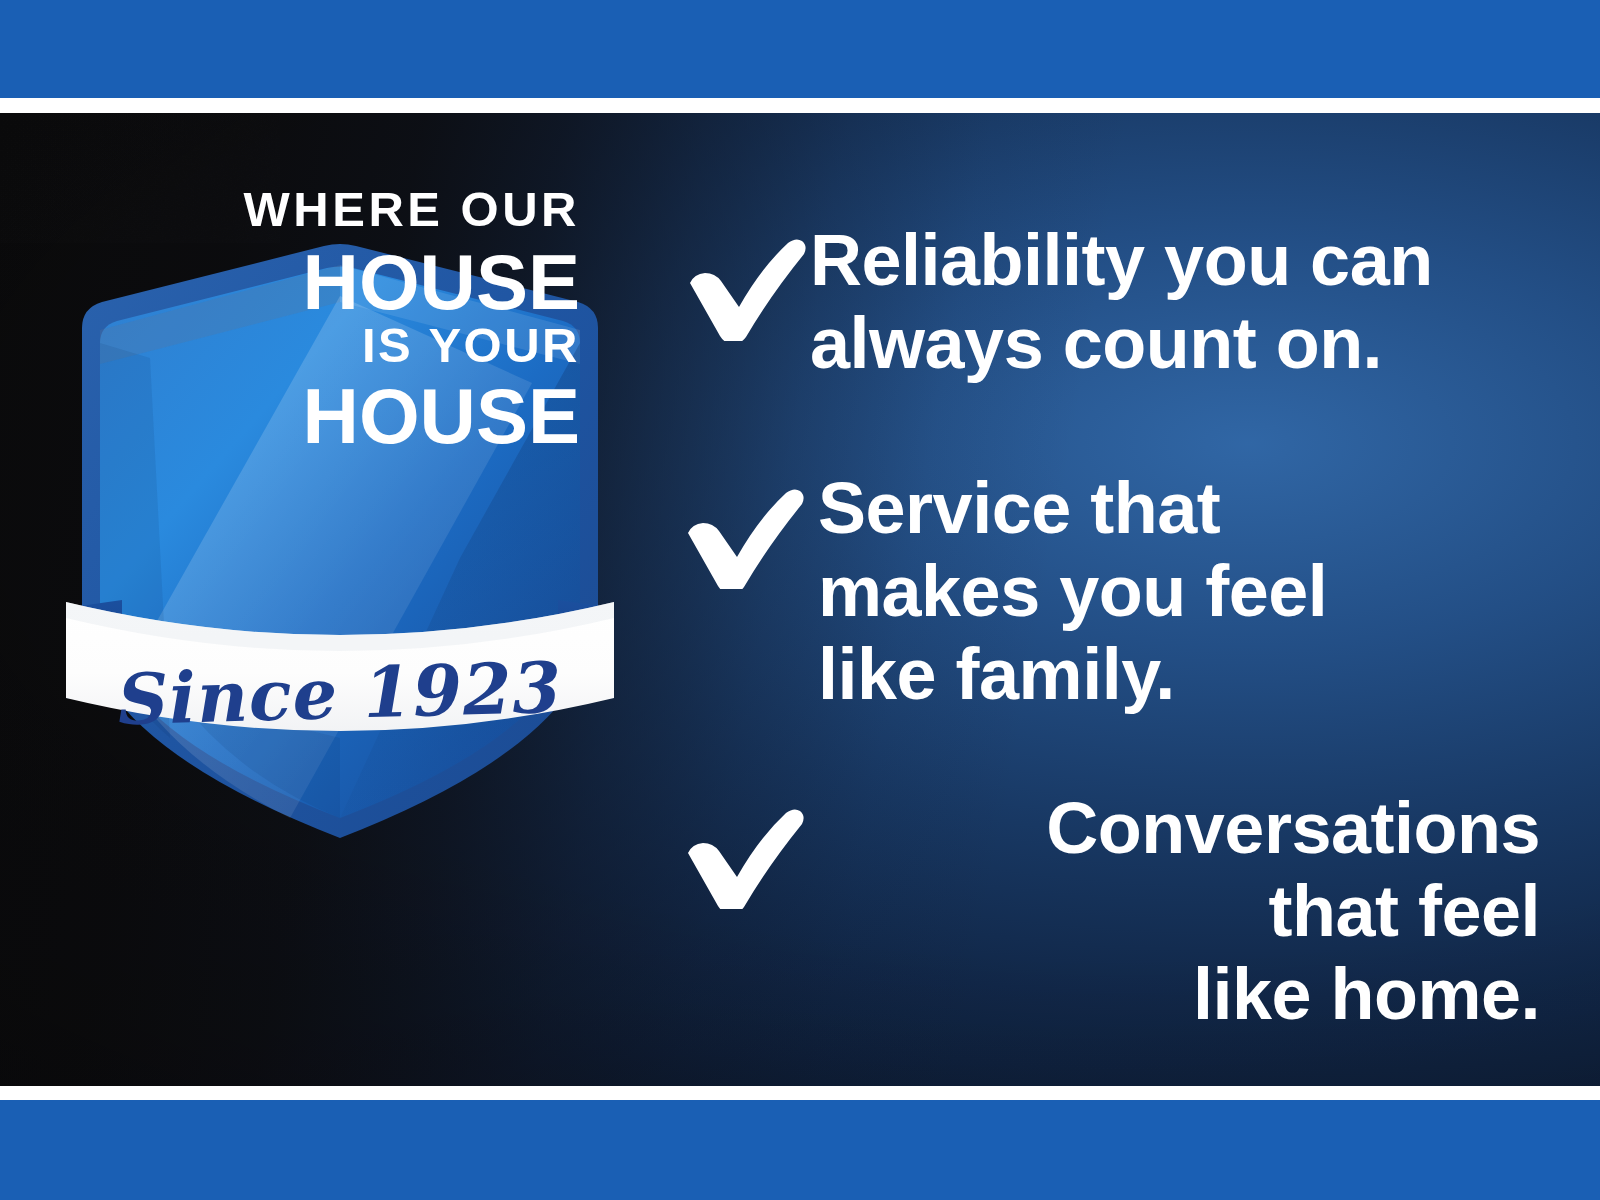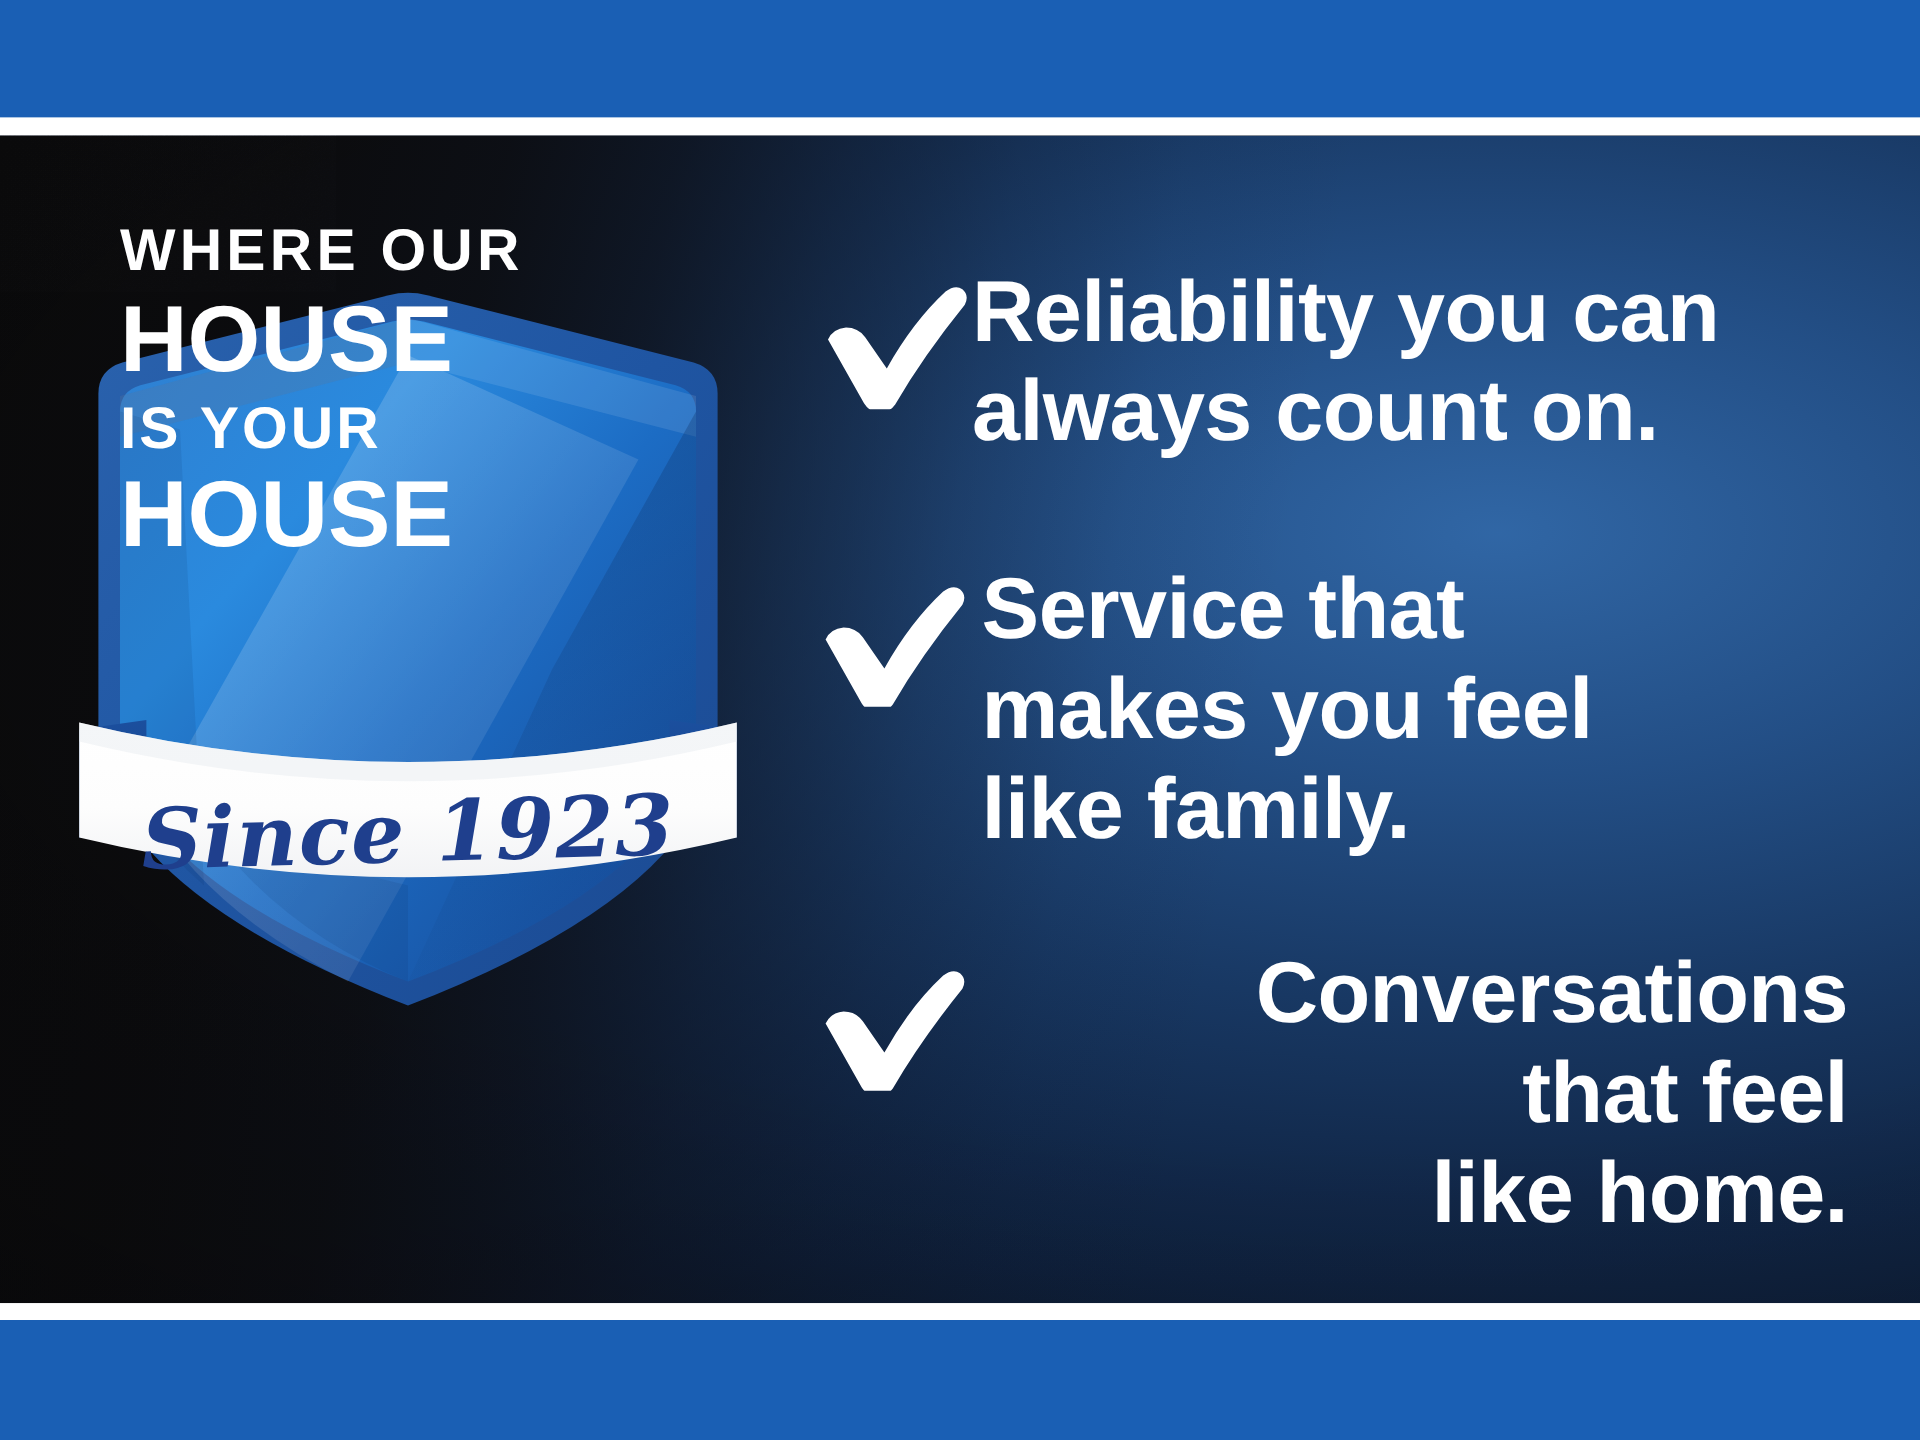--- a/index.html
+++ b/index.html
@@ -92,30 +92,30 @@
     left:60px; top:178px;
     width:560px; height:660px;
   }
   #badge svg { width:100%; height:100%; display:block; overflow:visible; }
 
   
   .shield-copy {
     position:absolute;
     left:100px; top:185px;
     width:480px;
-    text-align:left;
+    text-align:right;
     color:#ffffff;
     line-height:1;
     letter-spacing:0.5px;
     text-transform:uppercase;
     font-family:"Liberation Sans", sans-serif;
   }
   .sc-l1 { font-size:49px; font-weight:700; letter-spacing:3.5px; }
   .sc-l2 { font-size:78px; font-weight:700; letter-spacing:0px; margin-top:9px; }
-  .sc-l3 { font-size:49px; font-weight:700; letter-spacing:2.5px; margin-top:12px; }
+  .sc-l3 { font-size:49px; font-weight:700; letter-spacing:2.5px; margin-top:0; }
   .sc-l4 { font-size:78px; font-weight:700; letter-spacing:0px; margin-top:7px; }
 
   
   .ribbon-copy {
     position:absolute;
     left:100px; top:652px;
     width:500px;
     text-align:center;
     color:#1f3f8d;
     font-family:"DejaVu Serif", serif;

